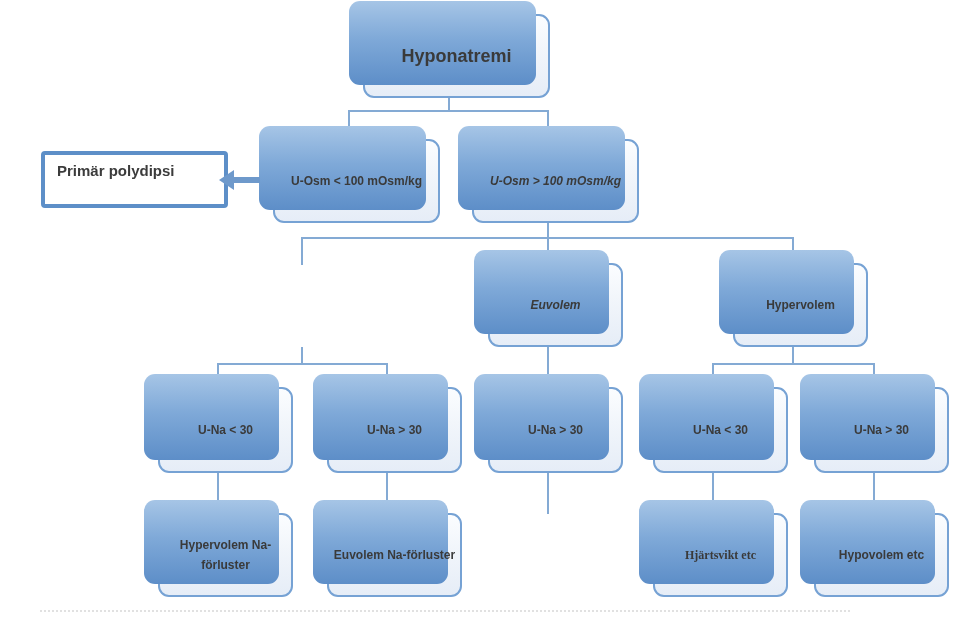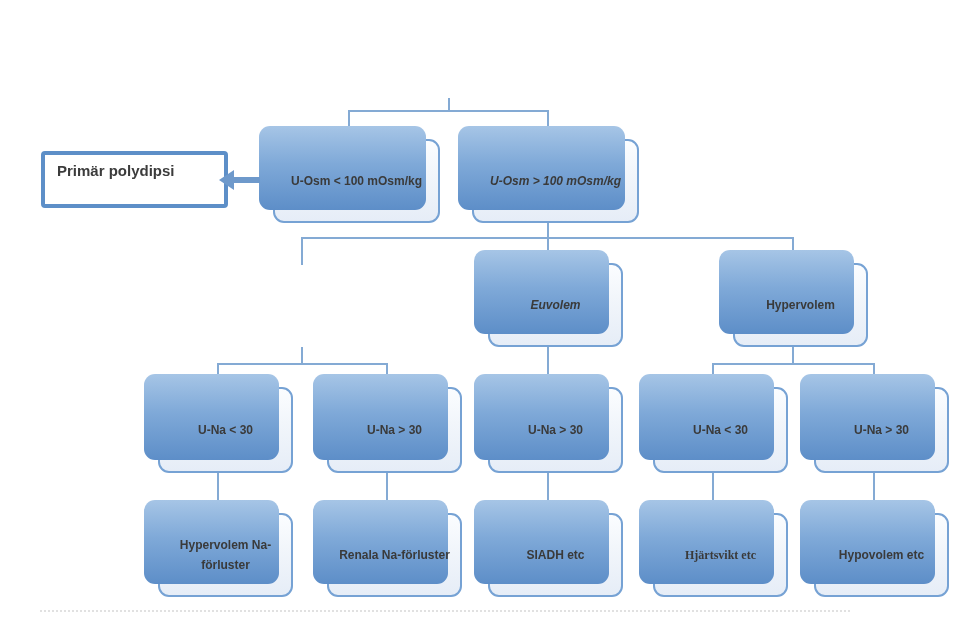--- a/index.html
+++ b/index.html
@@ -106,20 +106,23 @@
   <div class="ln" style="left:712px;top:363px;width:163px;height:2px;"></div>
   <div class="ln" style="left:712px;top:364px;width:2px;height:25px;"></div>
   <div class="ln" style="left:873px;top:364px;width:2px;height:25px;"></div>
 
   <div class="ln" style="left:217px;top:473px;width:2px;height:41px;"></div>
   <div class="ln" style="left:386px;top:473px;width:2px;height:41px;"></div>
   <div class="ln" style="left:547px;top:473px;width:2px;height:41px;"></div>
   <div class="ln" style="left:712px;top:473px;width:2px;height:41px;"></div>
   <div class="ln" style="left:873px;top:473px;width:2px;height:41px;"></div>
 
+  <div class="node n-root">
+    <span>Hyponatremi</span>
+  </div>
 
   <div class="node n-uosm-low">
     <span>U-Osm &lt; 100 mOsm/kg</span>
   </div>
   <div class="node n-uosm-high">
     <span>U-Osm &gt; 100 mOsm/kg</span>
   </div>
 
   <div class="node n-euvolem">
     <span>Euvolem</span>
@@ -141,24 +144,21 @@
     <span>U-Na &lt; 30</span>
   </div>
   <div class="node n-una5">
     <span>U-Na &gt; 30</span>
   </div>
 
   <div class="node n-leaf1">
     <span>Hypervolem Na-förluster</span>
   </div>
   <div class="node n-leaf2">
-    <span>Renala Na-förluster</span>
-  </div>
-  <div class="node n-leaf3">
-    <span>SIADH etc</span>
+    <span>Euvolem Na-förluster</span>
   </div>
   <div class="node n-leaf4">
     <span>Hjärtsvikt etc</span>
   </div>
   <div class="node n-leaf5">
     <span>Hypovolem etc</span>
   </div>
 
   <div class="note">
     <span>Primär polydipsi</span>

